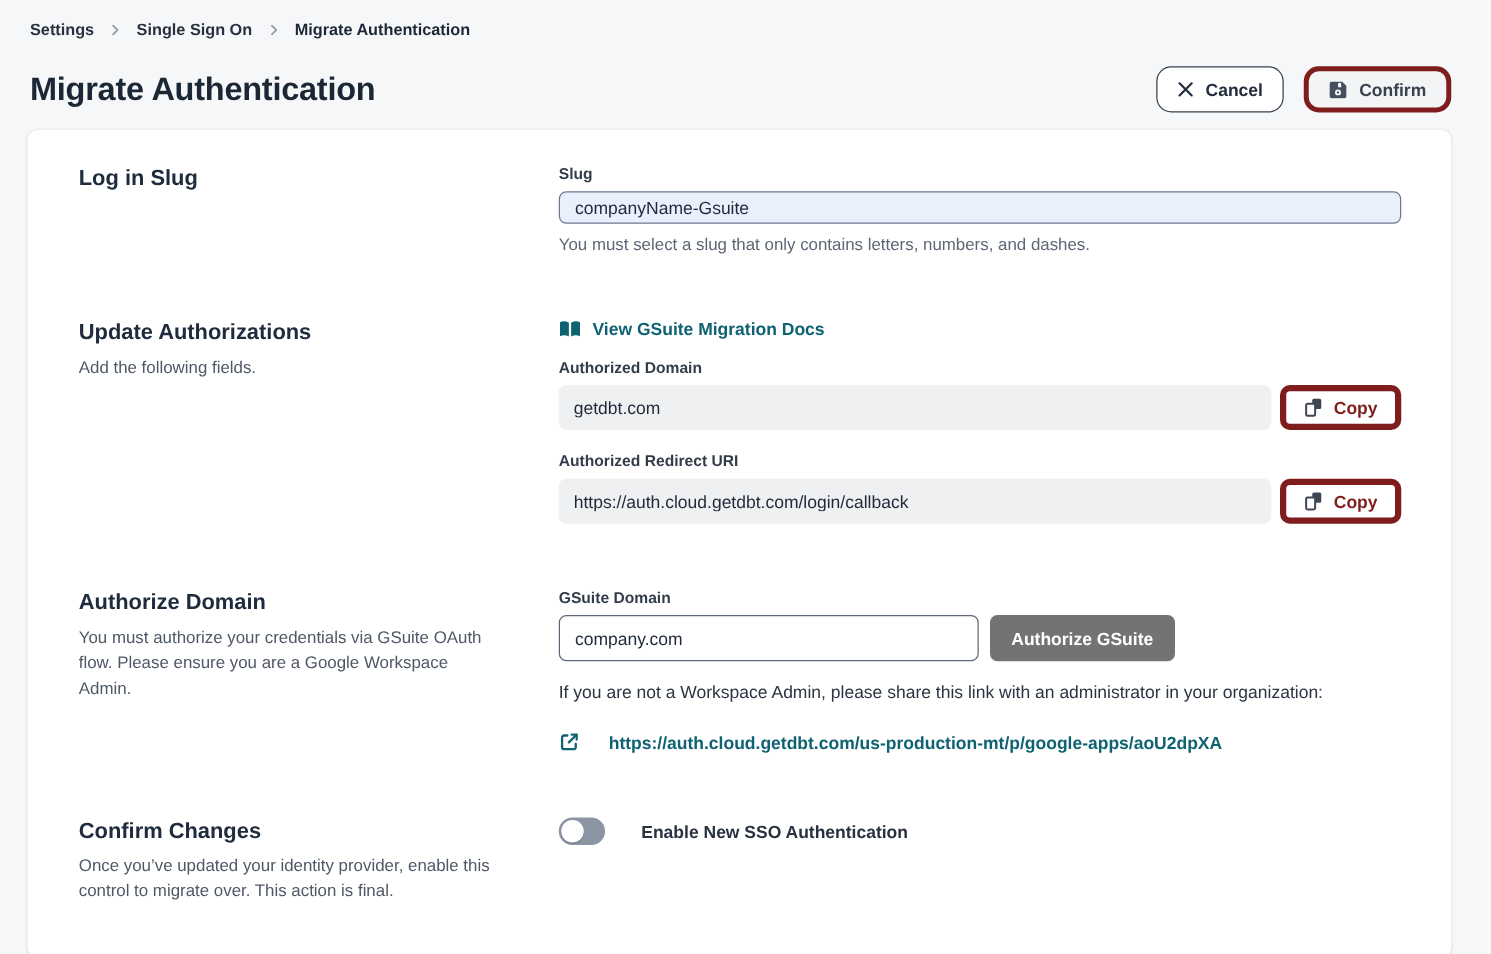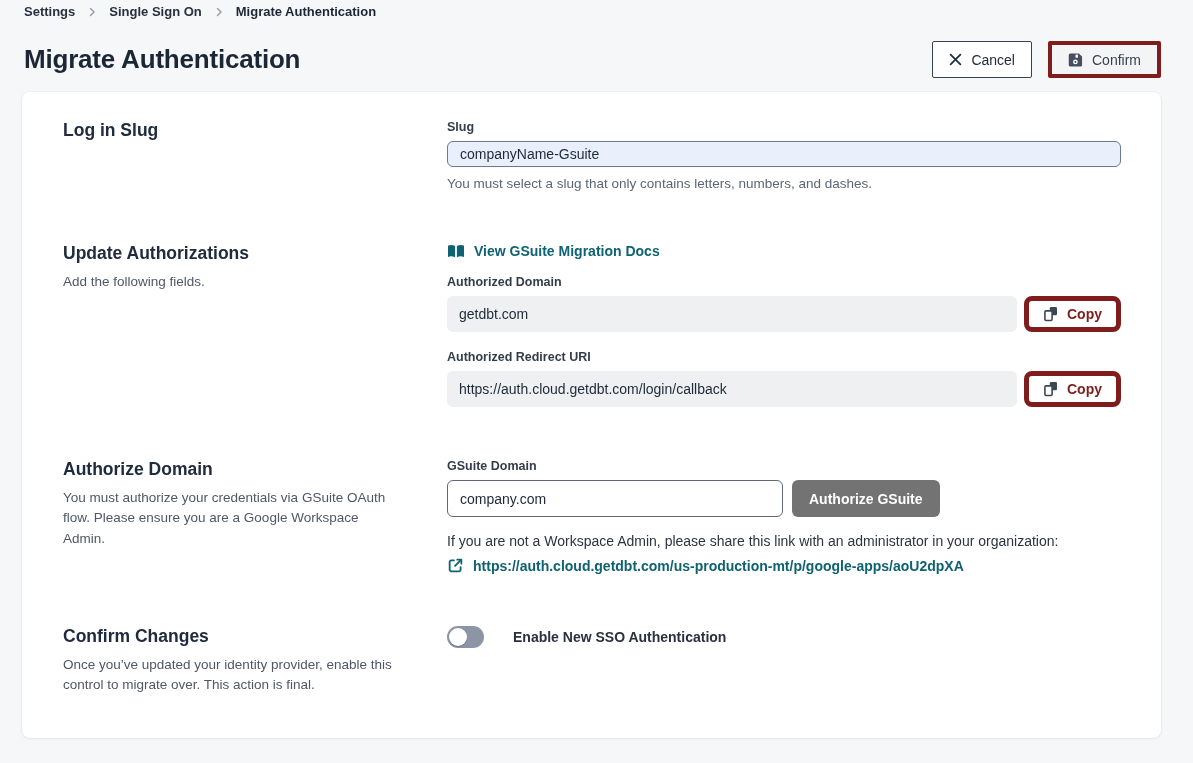--- a/index.html
+++ b/index.html
@@ -2,33 +2,33 @@
 <html><head>
 <meta charset="utf-8">
 <style>
   * { margin: 0; padding: 0; box-sizing: border-box; }
   html, body { width: 1193px; min-height: 763px; }
   body {
     background: #f6f7f9;
     font-family: "Liberation Sans", sans-serif;
     color: #1e2939;
   }
-  .topbar { padding: 4px 32px 14px 24px; }
+  .topbar { padding: 16px 32px 14px 24px; }
   .breadcrumb { display: flex; align-items: center; gap: 12px; margin-bottom: 22px; }
   .crumb { font-size: 13px; font-weight: 700; color: #27313f; cursor: pointer; }
   .crumb.current { color: #1c2736; }
   .crumb-sep { display: flex; align-items: center; }
   .title-row { display: flex; align-items: center; justify-content: space-between; }
   h1 { font-size: 26px; font-weight: 700; color: #1c2736; letter-spacing: -0.2px; }
   .actions { display: flex; gap: 16px; align-items: center; }
   .btn {
     display: inline-flex; align-items: center; gap: 9px;
-    height: 37px; padding: 0 16px; border-radius: 2px;
+    height: 37px; padding: 0 16px; border-radius: 12px;
     font-family: "Liberation Sans", sans-serif;
-    font-size: 14px; font-weight: 400; cursor: pointer; background: #fff;
+    font-size: 14px; font-weight: 700; cursor: pointer; background: #fff;
   }
   .btn-cancel { border: 1px solid #37424f; color: #222d3c; }
   .btn-confirm { border: 4px solid #7f1d1d; background: #f3f4f6; color: #39434f; }
 
   .card {
     background: #fff; margin: 0 32px 13px 22px; border-radius: 8px;
     box-shadow: 0 1px 3px rgba(22,29,37,.06), 0 0 0 1px rgba(22,29,37,.03);
     padding: 28px 40px 42px 41px;
   }
   .section { display: grid; grid-template-columns: 384px 1fr; }
@@ -58,21 +58,21 @@
   }
 
   .domain-row { display: flex; gap: 9px; align-items: center; }
   .domain-input { width: 336px; height: 37px; background: #fff; border: 1px solid #5d6878; }
   .btn-authorize {
     height: 37px; padding: 0 17px; background: #737373; color: #fff; border: none;
     border-radius: 6px; font-family: "Liberation Sans", sans-serif;
     font-size: 14px; font-weight: 700; cursor: pointer;
   }
   .admin-note { font-size: 14px; color: #2b3442; margin-top: 16px; }
-  .share-row { display: flex; align-items: center; gap: 9px; margin-top: 8px; }
+  .share-row { display: flex; align-items: center; gap: 23px; margin-top: 24px; }
   .share-link { font-size: 14px; font-weight: 700; color: #0e6271; text-decoration: none; cursor: pointer; }
 
   .toggle-row { display: flex; align-items: center; gap: 13px; }
   .toggle {
     width: 37px; height: 22px; border-radius: 11px; background: #8c95a4;
     position: relative; cursor: pointer; flex: none;
   }
   .toggle-knob {
     position: absolute; left: 2px; top: 2px; width: 18px; height: 18px;
     border-radius: 50%; background: #fff; box-shadow: 0 1px 1px rgba(0,0,0,.2);

